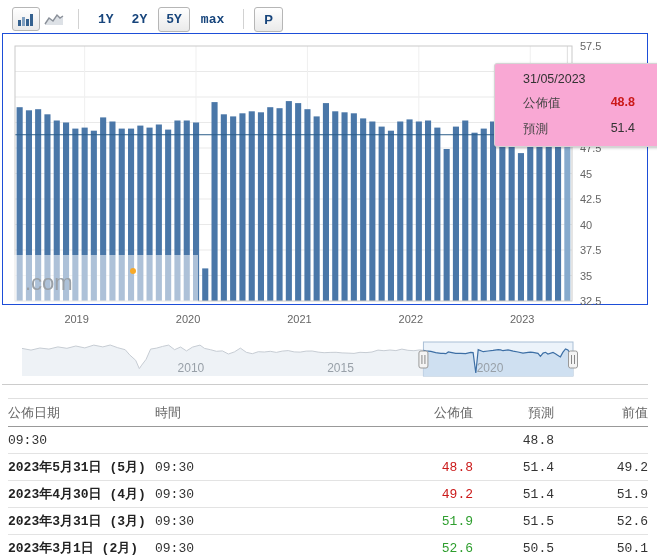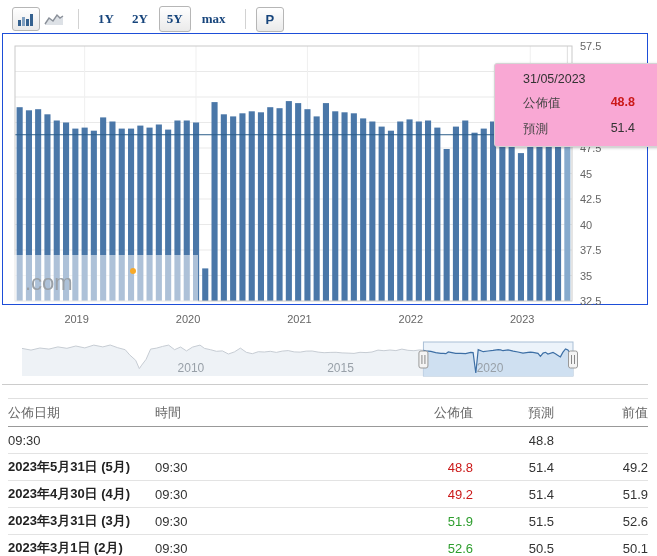--- a/index.html
+++ b/index.html
@@ -5,21 +5,21 @@
   html,body{margin:0;padding:0}
   body{width:657px;height:556px;position:relative;background:#fff;overflow:hidden;
        font-family:"Liberation Sans","DejaVu Sans",sans-serif;}
   
   .toolbar{position:absolute;left:12px;top:5px;height:28px;display:flex;align-items:center;}
   .icon-btn{width:28px;height:24px;display:flex;align-items:center;justify-content:center;
             background:none;border:none;padding:0;cursor:pointer;}
   .boxed{border:1px solid #b6b6b6;border-radius:3px;background:linear-gradient(#ffffff,#eaeaea);}
   .sep{width:1px;height:20px;background:#d2d2d2;margin:0 10px;}
   .range-btn{background:none;border:none;color:#17457c;font-weight:bold;font-size:13px;
-             padding:4px 7px;margin:0 2px;cursor:pointer;font-family:Liberation Serif, serif;}
+             padding:4px 7px;margin:0 2px;cursor:pointer;font-family:Liberation Mono, monospace;}
   .range-btn.selected{border:1px solid #b6b6b6;border-radius:3px;background:linear-gradient(#ffffff,#eaeaea);}
   .p-btn{border:1px solid #b6b6b6;border-radius:3px;background:linear-gradient(#ffffff,#eaeaea);
          color:#17457c;font-weight:bold;font-size:13px;padding:4px 9px;cursor:pointer;font-family:inherit;}
   
   .chart-widget{position:absolute;left:2px;top:33px;width:646px;height:272px;
                 border:1px solid #1d4ed8;box-sizing:border-box;}
   #main-chart{position:absolute;left:0;top:0;width:644px;height:302px;}
   
   .watermark{position:absolute;left:11px;top:221px;width:184px;height:48px;
              background:rgba(255,255,255,0.55);display:flex;align-items:center;
@@ -35,21 +35,21 @@
   .tt-row{display:flex;justify-content:space-between;margin-top:9px;color:#444;}
   .tt-val{color:#333;}
   .tt-val.red{color:#cb1919;font-weight:bold;}
   
   .navigator{position:absolute;left:2px;top:338px;width:646px;height:46px;
              border-bottom:1px solid #ccc;}
   #nav-chart{display:block;width:646px;height:46px;}
   
   .table{position:absolute;left:8px;top:398px;width:640px;font-size:13px;color:#333;}
   .thead,.trow{display:grid;grid-template-columns:147px 158px 160px 81px 94px;
-               align-items:center;}
+               align-items:center;font-family:Liberation Mono, monospace;}
   .thead{height:27px;color:#666;border-top:1px solid #e0e0e0;border-bottom:1px solid #999;}
   .trow{height:26px;border-bottom:1px solid #e3e3e3;}
   .c-right{text-align:right;}
   .cell-date{font-weight:bold;color:#222;}
   .val-red{color:#cb1919;}
   .val-green{color:#2e9e2e;}
 </style>
 </head>
 <body>
 

